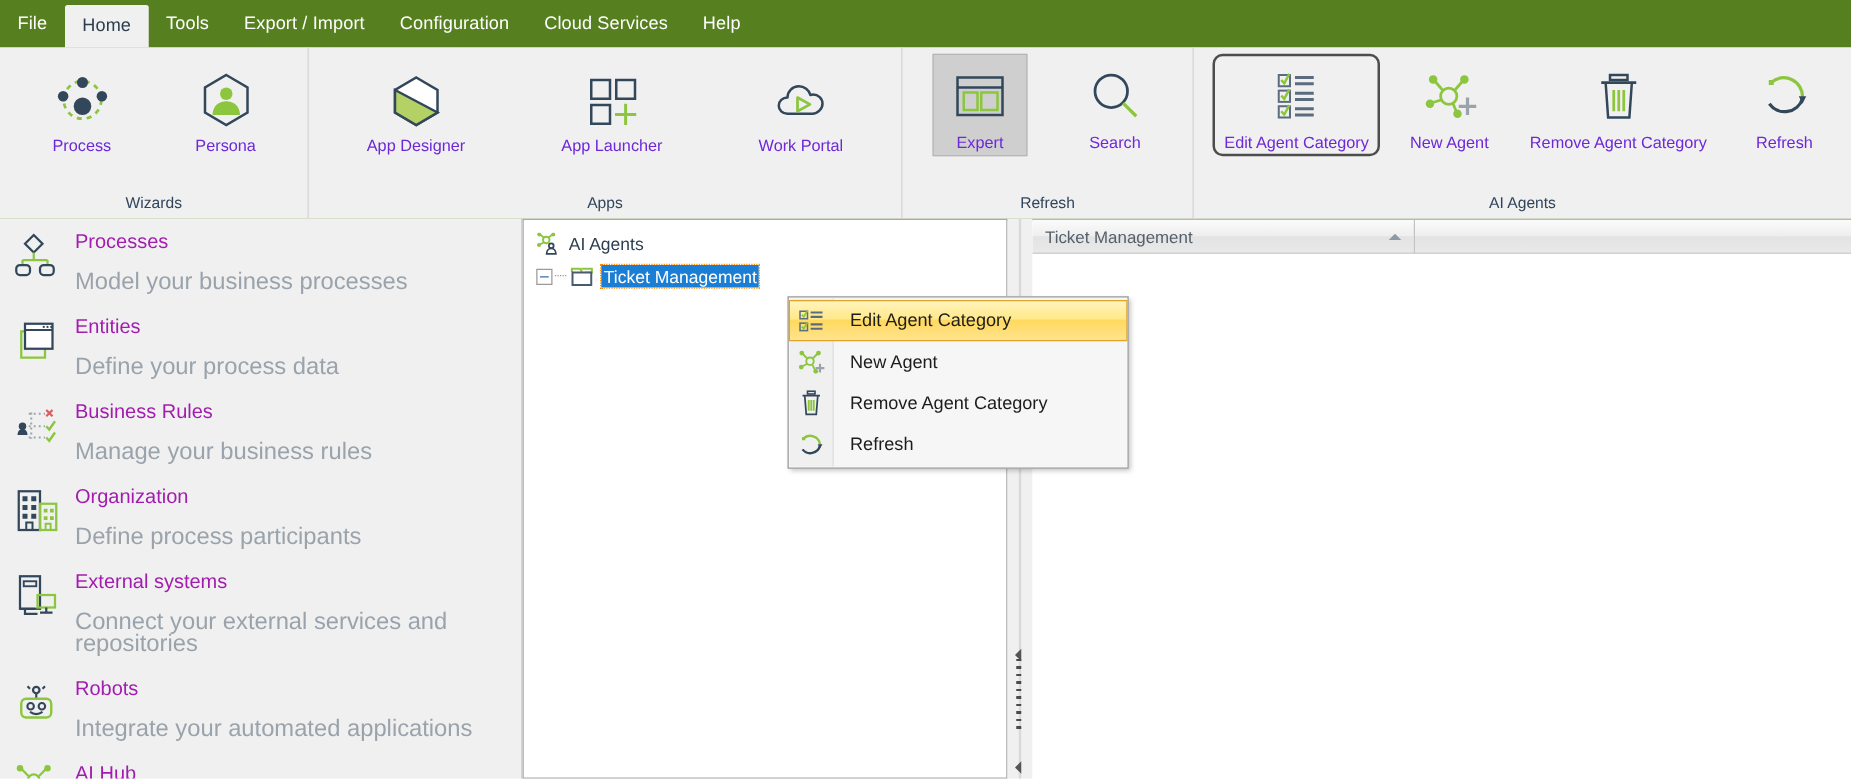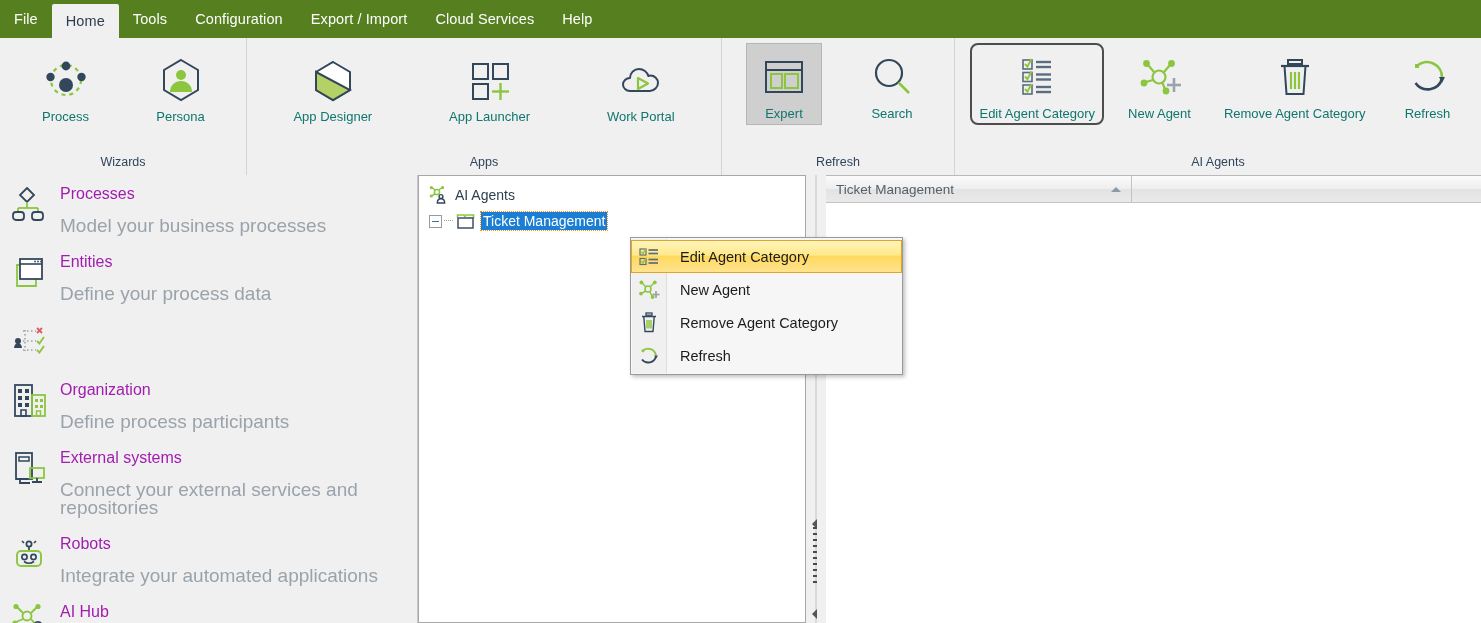--- a/index.html
+++ b/index.html
@@ -36,21 +36,21 @@
   .rgroup-body{flex:1;display:flex;align-items:flex-start;padding:6px 8px 0 8px;}
   .rgroup-label{
     height:22px;line-height:18px;text-align:center;font-size:12.5px;color:#30455c;
   }
   .rbtn{
     display:flex;flex-direction:column;align-items:center;justify-content:flex-start;
     padding:4px 8px 3px 8px;min-width:58px;cursor:default;border:1px solid transparent;
   }
   .rbtn .ico{height:58px;display:flex;align-items:center;justify-content:center;}
   .rbtn .lbl{
-    font-size:13px;color:#0f766e;text-align:center;line-height:15px;
+    font-size:13px;color:#6d28d9;text-align:center;line-height:15px;
     white-space:pre-line;
   }
   .rbtn.selected{background:#cfcfcf;border:1px solid #b6b6b6;}
   .rbtn.focused{border:2px solid #4d4d4d;border-radius:8px;padding:3px 7px 2px 7px;}
 
   
   .sidebar{
     position:absolute;left:0;top:175px;width:417px;height:448px;
     background:#f0f0f0;border-right:1px solid #c8c8c8;overflow:hidden;
   }
@@ -126,22 +126,22 @@
 </style>
 </head>
 <body>
 
 <div class="app">
 
   <div class="menubar">
     <div class="menu-item">File</div>
     <div class="menu-item active">Home</div>
     <div class="menu-item">Tools</div>
+    <div class="menu-item">Export / Import</div>
     <div class="menu-item">Configuration</div>
-    <div class="menu-item">Export / Import</div>
     <div class="menu-item">Cloud Services</div>
     <div class="menu-item">Help</div>
   </div>
 
   <div class="ribbon">
 
     <div class="rgroup" style="width:246px">
       <div class="rgroup-body" style="justify-content:space-around;padding-top:8px">
         <div class="rbtn">
           <span class="ico">
@@ -351,20 +351,24 @@
             <line x1="11" y1="10" x2="24" y2="10"></line>
             <line x1="11" y1="20" x2="24" y2="20"></line>
             <line x1="11" y1="29" x2="24" y2="29"></line>
             <line x1="13" y1="9" x2="13" y2="30"></line>
           </g>
           <path d="M25 7l5 5M30 7l-5 5" stroke="#e05c5c" stroke-width="1.8"></path>
           <path d="M25 20l2.4 2.6L32 16" fill="none" stroke="#8cc63f" stroke-width="1.9"></path>
           <path d="M25 29l2.4 2.6L32 25" fill="none" stroke="#8cc63f" stroke-width="1.9"></path>
         </svg>
       </span>
+      <span class="side-txt">
+        <div class="side-title">Business  Rules</div>
+        <div class="side-sub">Manage your business rules</div>
+      </span>
     </div>
 
     <div class="side-item">
       <span class="side-ico">
         <svg width="42" height="40" viewBox="0 0 42 40">
           <rect x="3" y="4" width="17" height="31" fill="none" stroke="#33475b" stroke-width="1.8"></rect>
           <g fill="#33475b">
             <rect x="6" y="8" width="4" height="4"></rect>
               <rect x="13" y="8" width="4" height="4"></rect>
             <rect x="6" y="15" width="4" height="4"></rect>

